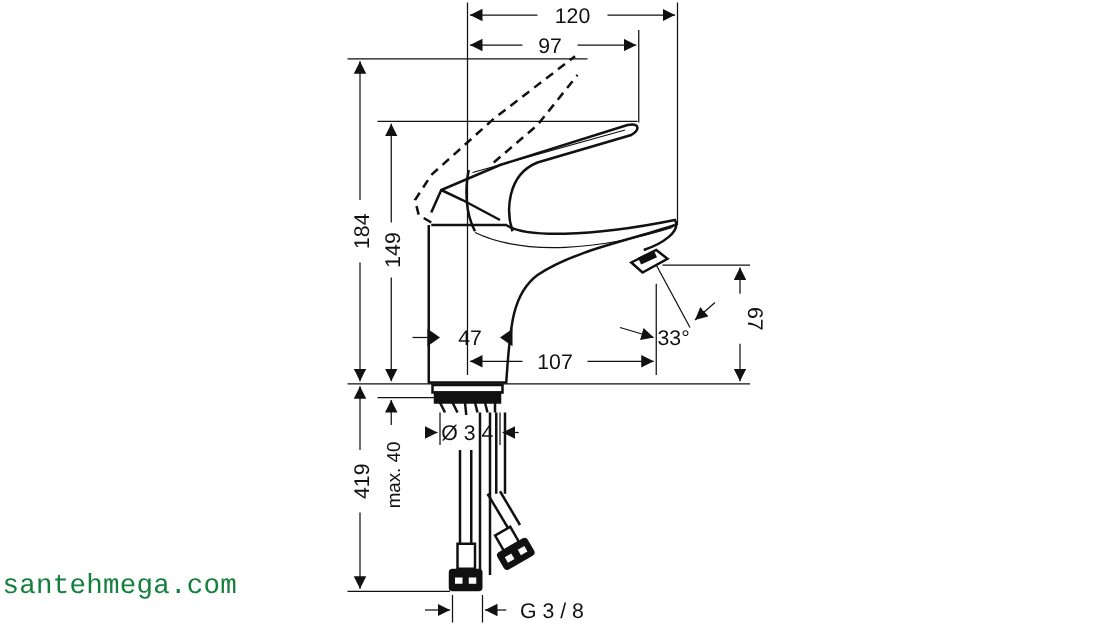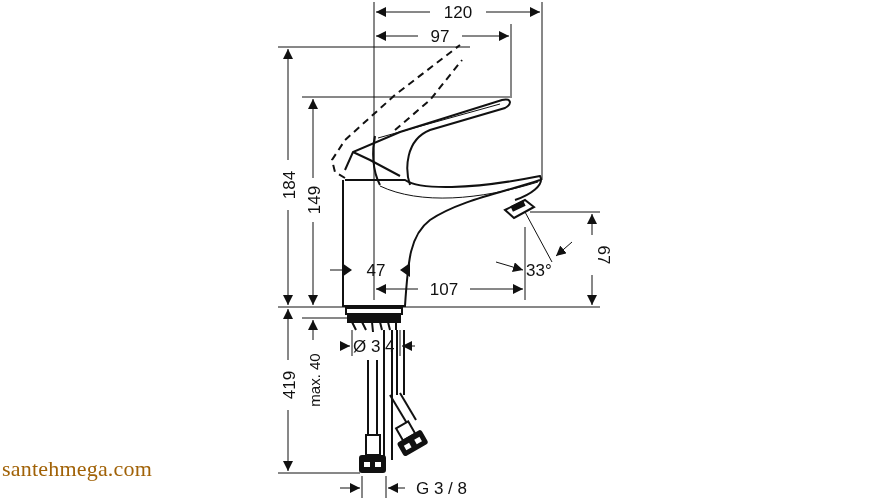--- a/index.html
+++ b/index.html
@@ -1,19 +1,19 @@
 <!DOCTYPE html>
 <html><head>
 <meta charset="utf-8">
 <style>
   html, body { margin:0; padding:0; background:#ffffff; }
   body { width:880px; height:500px; position:relative; overflow:hidden; font-family:"Liberation Sans", sans-serif; }
   svg { position:absolute; left:0; top:0; }
   .dim { font-family:"Liberation Sans", sans-serif; font-size:17px; fill:#111; }
-  .wm { position:absolute; left:2px; top:456px; font-family:Liberation Serif, serif; font-size:22px; color:#a16207; letter-spacing:0.2px; }
+  .wm { position:absolute; left:2px; top:456px; font-family:Liberation Mono, monospace; font-size:22px; color:#15803d; letter-spacing:0.2px; }
 </style>
 </head>
 <body>
 
 <svg width="880" height="500" viewBox="0 0 880 500" xmlns="http://www.w3.org/2000/svg">
   <defs>
     <marker id="ah" viewBox="0 0 10 10" refX="10" refY="5" markerWidth="10" markerHeight="10" orient="auto-start-reverse" markerUnits="userSpaceOnUse">
       <path d="M0,0 L10,5 L0,10 z" fill="#111"></path>
     </marker>
   </defs>

